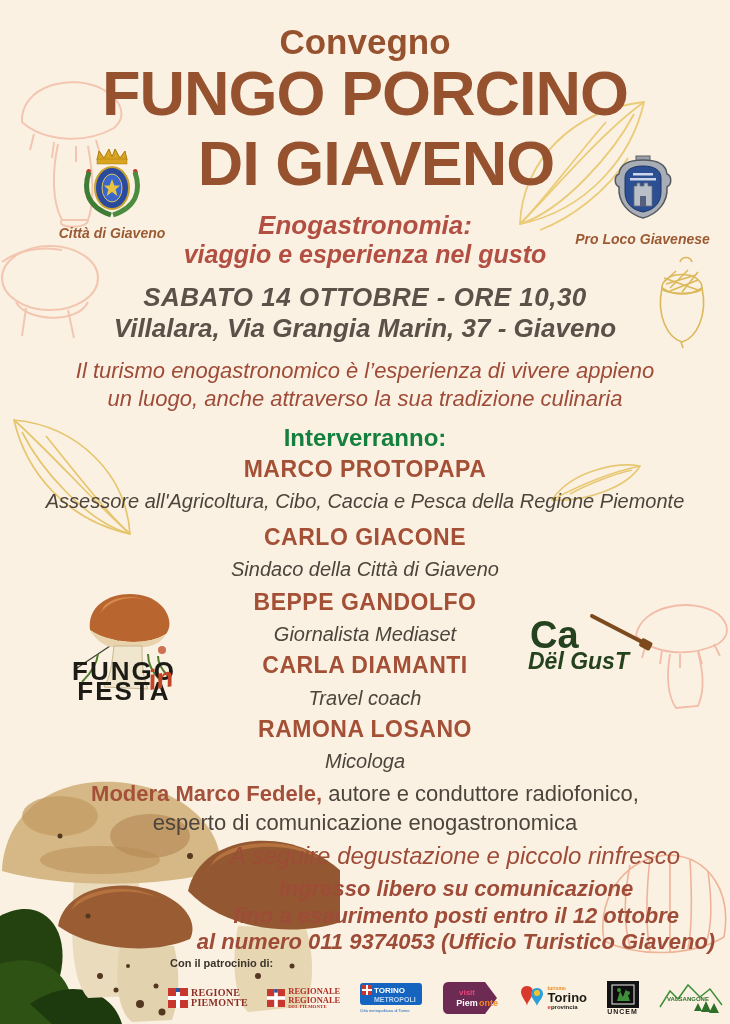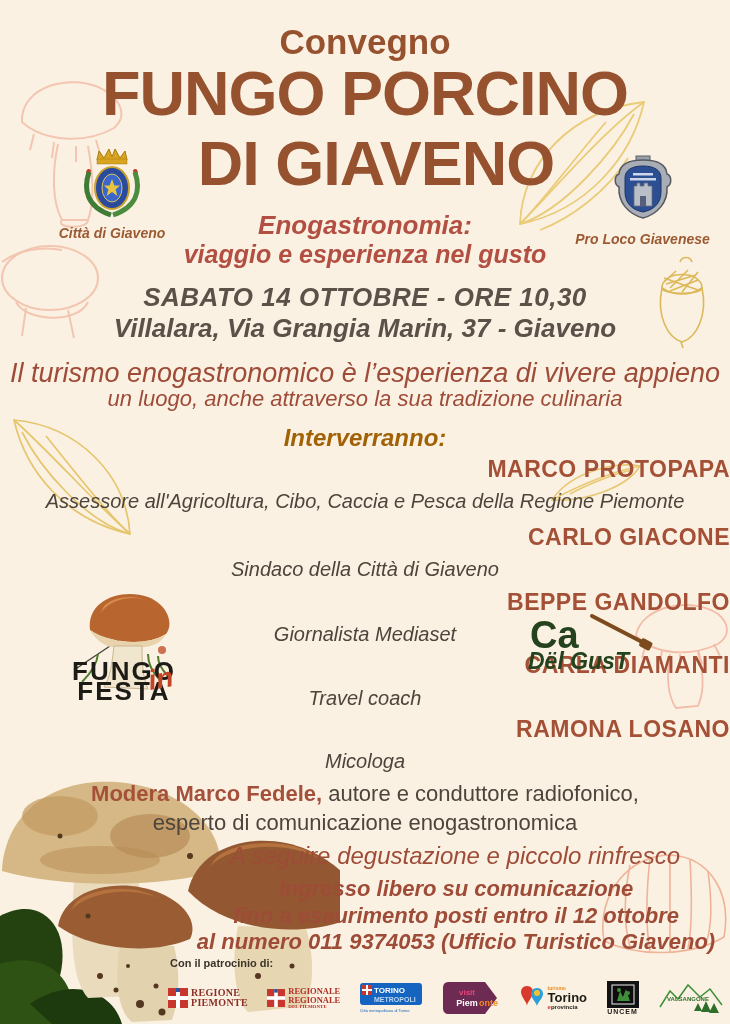--- a/index.html
+++ b/index.html
@@ -10,24 +10,24 @@
   }
   .abs{position:absolute;}
   .line{position:absolute;left:0;width:100%;text-align:center;z-index:5;}
   .kicker{top:22px;font-size:35px;font-weight:700;color:#96522f;}
   .title1{top:58px;font-size:63px;font-weight:700;letter-spacing:-1px;color:#96522f;line-height:70px;}
   .title2{top:128px;font-size:63px;font-weight:700;letter-spacing:-1px;color:#96522f;line-height:70px;padding-left:11px;}
   .sub1{top:210px;font-size:26px;font-weight:700;font-style:italic;color:#b24f42;}
   .sub2{top:240px;font-size:25px;font-weight:700;font-style:italic;color:#b24f42;}
   .date1{top:282px;font-size:26px;font-weight:700;font-style:italic;color:#5b5149;letter-spacing:0.5px;}
   .date2{top:313px;font-size:26px;font-weight:700;font-style:italic;color:#5b5149;}
-  .intro1{top:358px;font-size:27px;font-style:italic;color:#9e4b38;}
+  .intro1{top:358px;font-size:22px;font-style:italic;color:#9e4b38;}
   .intro2{top:386px;font-size:22px;font-style:italic;color:#9e4b38;}
-  .interv{top:424px;font-size:24px;font-weight:700;font-style:italic;color:#a16207;}
-  .name{font-size:23px;font-weight:700;color:#a45036;letter-spacing:0.5px;text-align:right;}
+  .interv{top:424px;font-size:24px;font-weight:700;color:#15803d;}
+  .name{font-size:23px;font-weight:700;color:#a45036;letter-spacing:0.5px;}
   .role{font-size:20px;font-style:italic;color:#4d453c;}
   .modera{font-size:22px;color:#4d453c;}
   .modera .lead{color:#a4503a;font-weight:700;}
   .offcenter{left:190px;width:532px;}
   .aseguire{top:842px;font-size:24px;font-weight:400;font-style:italic;color:#9e4b38;}
   .booking{font-size:22px;font-style:italic;color:#9e4b38;font-weight:700;}
   .badge{z-index:6;text-align:center;font-weight:bold;}
   .badge .cap{display:block;font-size:14px;font-style:italic;color:#9b5a33;margin-top:3px;}
   .patronage{top:957px;left:170px;font-size:11px;font-weight:700;color:#3a332b;z-index:7;position:absolute;}
   .sponsors{position:absolute;top:976px;left:168px;width:556px;height:44px;display:flex;

